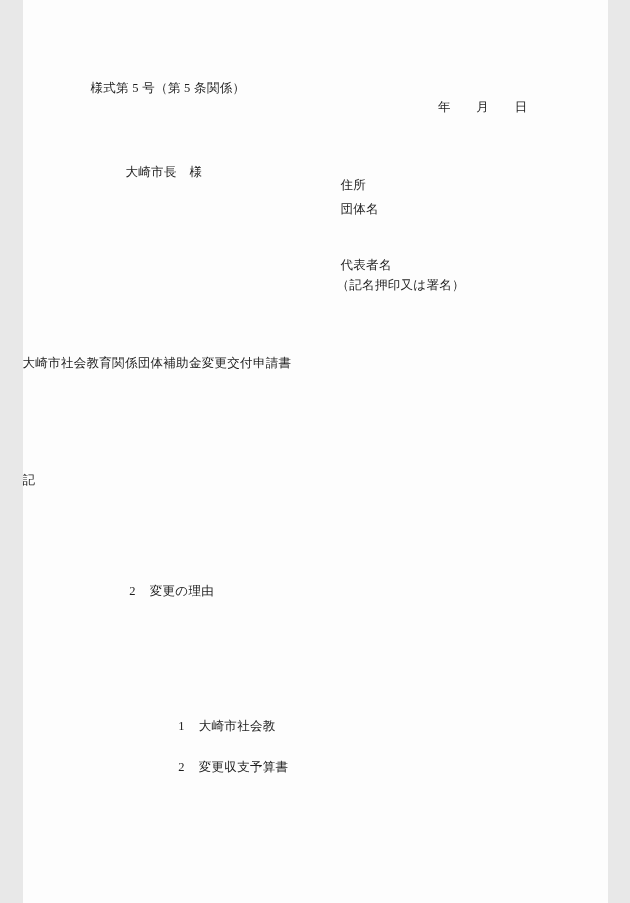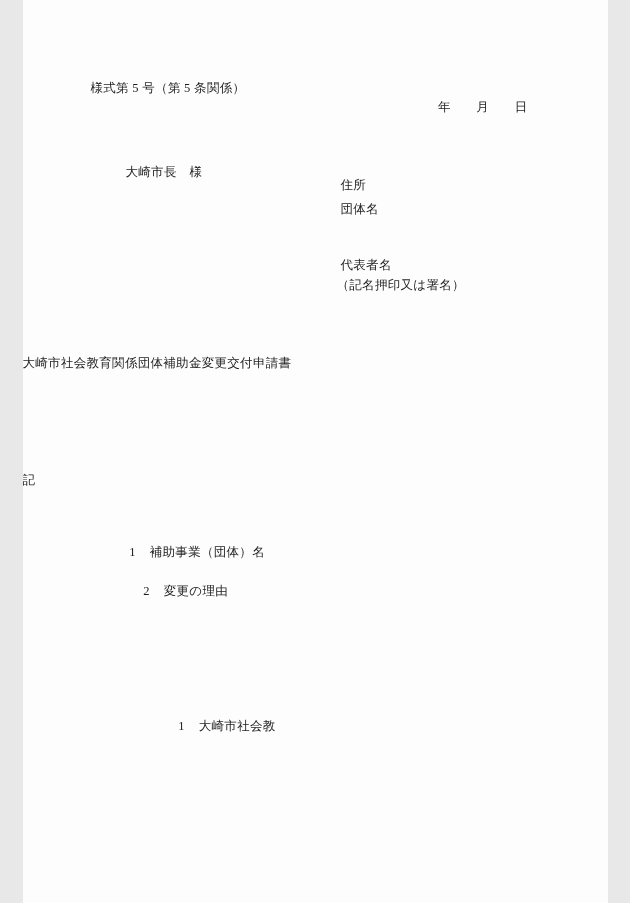--- a/index.html
+++ b/index.html
@@ -66,27 +66,27 @@
 
   <div class="line" style="left:318px; top:259px;">代表者名</div>
 
   <div class="line" style="left:314px; top:279px;">（記名押印又は署名）</div>
 
   <div class="line centered" style="top:357px;">大崎市社会教育関係団体補助金変更交付申請書</div>
 
 
   <div class="line centered" style="top:474px;">記</div>
 
-  <div class="line" style="left:93px; top:533px;">
-    <span class="num">1</span><span>補助事業（団体）名</span>
-  </div>
 
-  <div class="line" style="left:107px; top:572px;">
+  <div class="line" style="left:93px; top:572px;">
     <span class="num">2</span><span>変更の理由</span>
   </div>
 
 
   <div class="line" style="left:142px; top:707px;">
     <span class="num">1</span><span>大崎市社会教</span>
   </div>
 
+  <div class="line" style="left:142px; top:748px;">
+    <span class="num">2</span><span>変更収支予算書</span>
+  </div>
 
 </div>
 
 </body></html>

